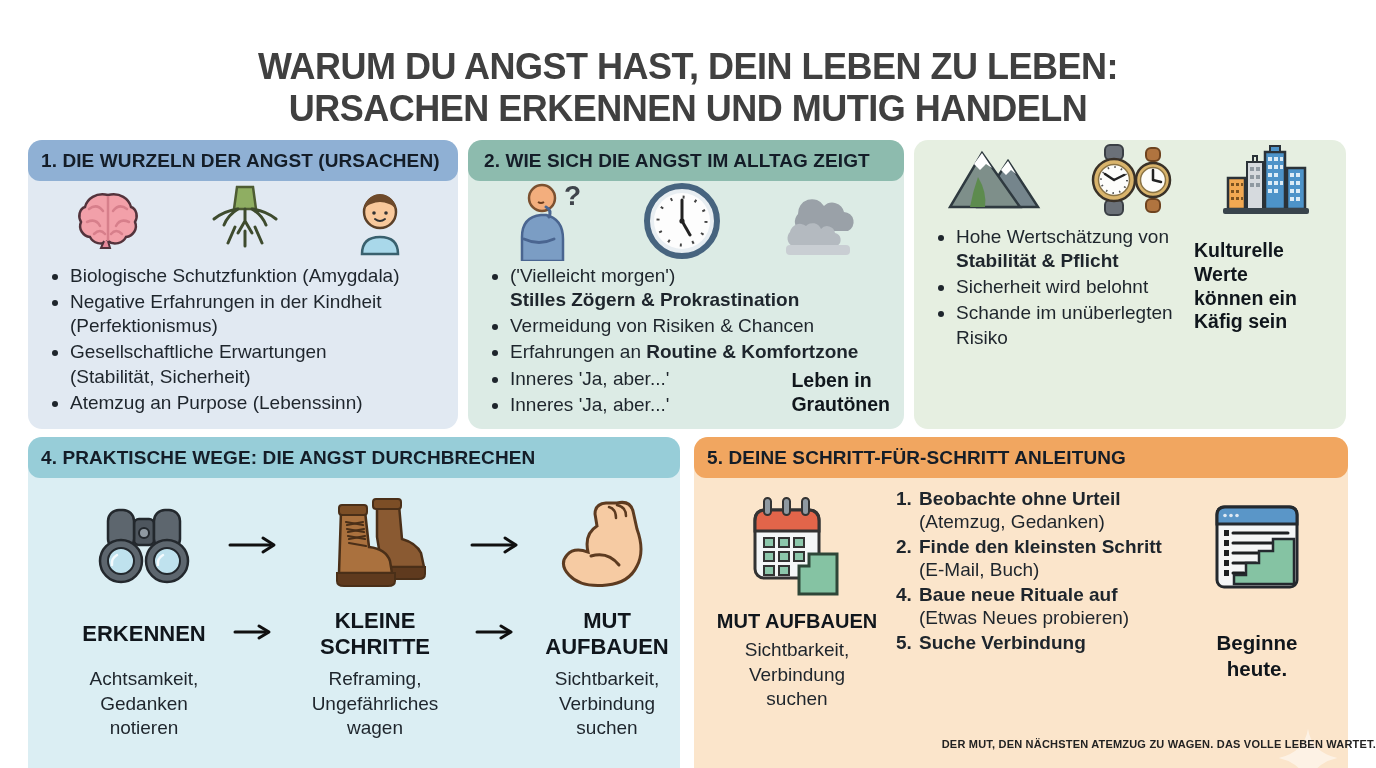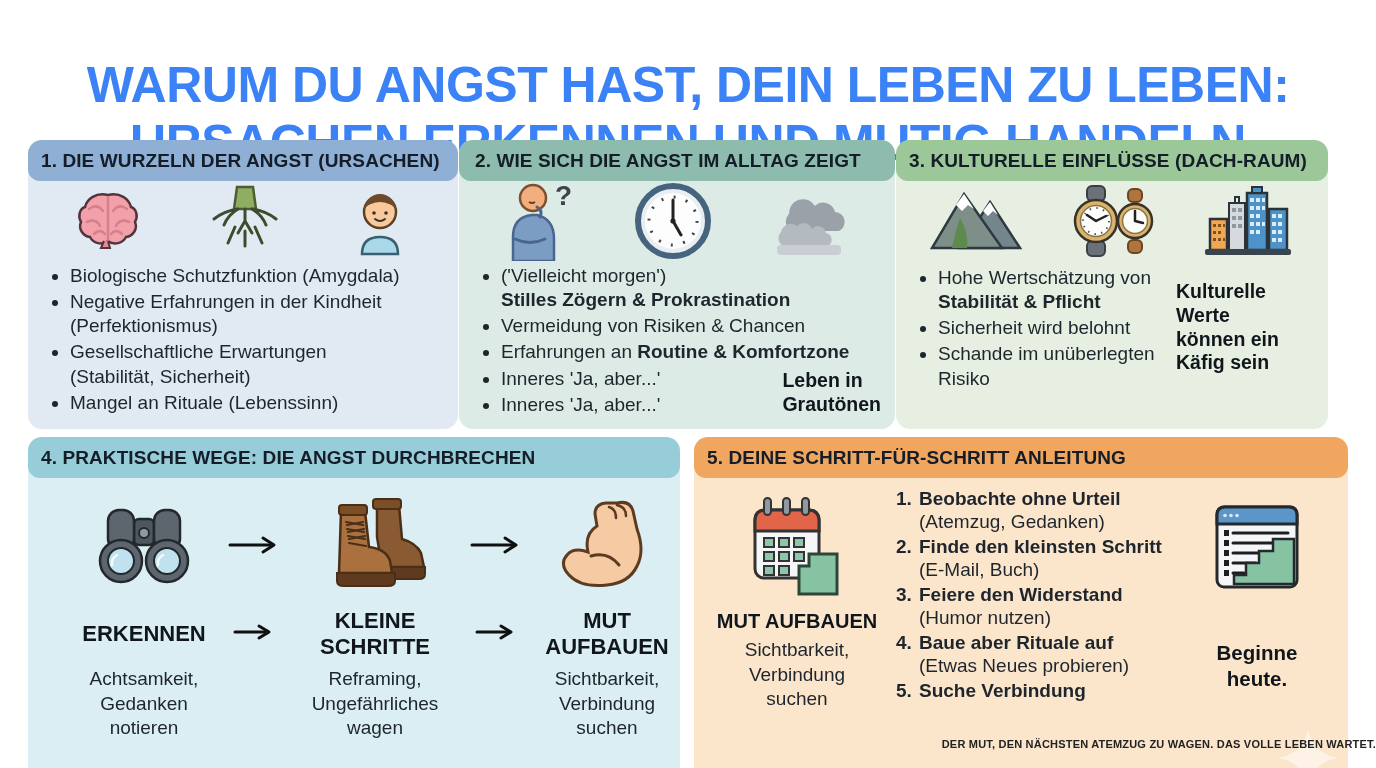--- a/index.html
+++ b/index.html
@@ -1,24 +1,24 @@
 <!DOCTYPE html>
 <html lang="de"><head>
 <meta charset="utf-8">
 <style>
   html,body{margin:0;padding:0;background:#fff;}
   body{font-family:"Liberation Sans","DejaVu Sans",sans-serif;color:#1e252c;}
   .canvas{position:relative;width:1376px;height:768px;background:#ffffff;overflow:hidden;}
 
   .title{position:absolute;top:22px;left:0;width:100%;text-align:center;
-         font-size:50px;font-weight:800;line-height:1.17;color:#3b82f6;letter-spacing:-0.5px;}
+         font-size:36px;font-weight:800;line-height:1.17;color:#404040;letter-spacing:-0.5px;}
   .title span{display:block;}
 
   .row1{position:absolute;left:28px;top:140px;width:1320px;height:289px;
-        display:grid;grid-template-columns:430px 436px 432px;gap:1px;border-radius:23px;}
+        display:grid;grid-template-columns:430px 436px 432px;gap:10px;border-radius:23px;}
   .row2{position:absolute;left:28px;top:437px;width:1320px;height:356px;
         display:grid;grid-template-columns:652px 654px;gap:14px;}
 
   .panel{border-radius:14px;display:flex;flex-direction:column;overflow:hidden;position:relative;}
   .panel-header{height:41px;flex:0 0 41px;border-radius:12px;display:flex;align-items:center;
                 padding:0 13px;font-weight:700;font-size:19px;color:#141d28;letter-spacing:0.1px;}
   .panel-body{flex:1;position:relative;padding:0 14px;}
 
   .icon-row{display:flex;justify-content:space-around;align-items:center;height:78px;margin:3px 0 2px;}
 
@@ -44,21 +44,21 @@
   .s5-left .icon{display:inline-block;margin-top:10px;}
   .s5-label{font-weight:700;font-size:20px;margin-top:10px;color:#10161c;}
   .s5-sub{font-size:19px;line-height:1.3;margin-top:5px;}
   .s5-mid{flex:1;padding-top:4px;}
   ol.steps{list-style:none;margin:0;padding:0;font-size:19px;line-height:1.21;}
   ol.steps li{padding-left:23px;margin-bottom:2px;}
   ol.steps .num{display:inline-block;width:23px;margin-left:-23px;font-weight:700;}
   ol.steps .step-title{font-weight:700;}
   .s5-right{width:162px;text-align:center;}
   .s5-right .icon{display:inline-block;margin-top:14px;}
-  .s5-cta{font-weight:700;font-size:20.5px;line-height:1.25;margin-top:40px;color:#10161c;}
+  .s5-cta{font-weight:700;font-size:20.5px;line-height:1.25;margin-top:30px;color:#10161c;}
   .sparkle{position:absolute;right:4px;bottom:0px;}
 
   .footer{position:absolute;top:738px;left:0;width:100%;text-align:right;
           font-size:11px;font-weight:700;letter-spacing:0.2px;color:#222;}
 </style>
 </head>
 <body>
 
 <div class="canvas">
 
@@ -109,21 +109,21 @@
             </li>
             <li>
               <div><span>Negative Erfahrungen in der Kindheit</span></div>
               <div><span>(Perfektionismus)</span></div>
             </li>
             <li>
               <div><span>Gesellschaftliche Erwartungen</span></div>
               <div><span>(Stabilität, Sicherheit)</span></div>
             </li>
             <li>
-              <div><span>Mangel an Rituale (Lebenssinn)</span></div>
+              <div><span>Atemzug an Purpose (Lebenssinn)</span></div>
             </li>
           </ul>
       </div>
     </section>
 
     <section class="panel" style="background-color: rgb(220, 235, 229);">
       <div class="panel-header" style="background-color: rgb(141, 187, 174); padding-left: 16px;">2. WIE SICH DIE ANGST IM ALLTAG ZEIGT</div>
       <div class="panel-body">
         <div class="icon-row">
           <span>
@@ -170,21 +170,20 @@
             <li>
               <div><span>Inneres 'Ja, aber...'</span></div>
             </li>
           </ul>
         <div class="s2-note pre">Leben in
 Grautönen</div>
       </div>
     </section>
 
     <section class="panel" style="background-color: rgb(230, 239, 225);">
-      <div class="panel-header" style="background-color: rgb(155, 199, 153);">3. KULTURELLE EINFLÜSSE (DACH-RAUM)</div>
       <div class="panel-body">
         <div class="icon-row">
           <span>
             <svg width="96" height="62" viewBox="0 0 96 62">
               <path d="M60 12 L90 58 H30 Z" fill="#75858c" stroke="#2f3a40" stroke-width="2.5"></path>
               <path d="M60 12 l8 13 -5 -4 -5 5 -5 -5 Z" fill="#fff"></path>
               <path d="M34 4 L72 58 H2 Z" fill="#7e8f8a" stroke="#2f3a40" stroke-width="2.5"></path>
               <path d="M30 28 q9 15 7 30 h-15 q3 -16 8 -30 Z" fill="#5d8b4e"></path>
               <path d="M34 4 l10 15 -6 -4 -6 6 -6 -6 Z" fill="#fff"></path>
             </svg>
@@ -392,22 +391,21 @@
           </span>
           <div class="s5-label">MUT AUFBAUEN</div>
           <div class="s5-sub pre">Sichtbarkeit,
 Verbindung
 suchen</div>
         </div>
         <div class="s5-mid">
           <ol class="steps">
               <li><span class="num">1.</span><span class="step-title">Beobachte ohne Urteil</span><div class="step-note">(Atemzug, Gedanken)</div></li>
               <li><span class="num">2.</span><span class="step-title">Finde den kleinsten Schritt</span><div class="step-note">(E-Mail, Buch)</div></li>
-              <li><span class="num">3.</span><span class="step-title">Feiere den Widerstand</span><div class="step-note">(Humor nutzen)</div></li>
-              <li><span class="num">4.</span><span class="step-title">Baue aber Rituale auf</span><div class="step-note">(Etwas Neues probieren)</div></li>
+              <li><span class="num">4.</span><span class="step-title">Baue neue Rituale auf</span><div class="step-note">(Etwas Neues probieren)</div></li>
               <li><span class="num">5.</span><span class="step-title">Suche Verbindung</span></li>
             </ol>
         </div>
         <div class="s5-right">
           <span class="icon">
             <svg width="98" height="98" viewBox="0 0 98 98">
               <rect x="9" y="9" width="80" height="80" rx="7" fill="#f4f6f7" stroke="#24292e" stroke-width="3"></rect>
               <path d="M9 17 q0 -8 8 -8 h64 q8 0 8 8 v9 H9 Z" fill="#5a96c8" stroke="#24292e" stroke-width="3"></path>
               <circle cx="17" cy="17.5" r="1.8" fill="#dfe9f2"></circle>
                 <circle cx="23" cy="17.5" r="1.8" fill="#dfe9f2"></circle>

